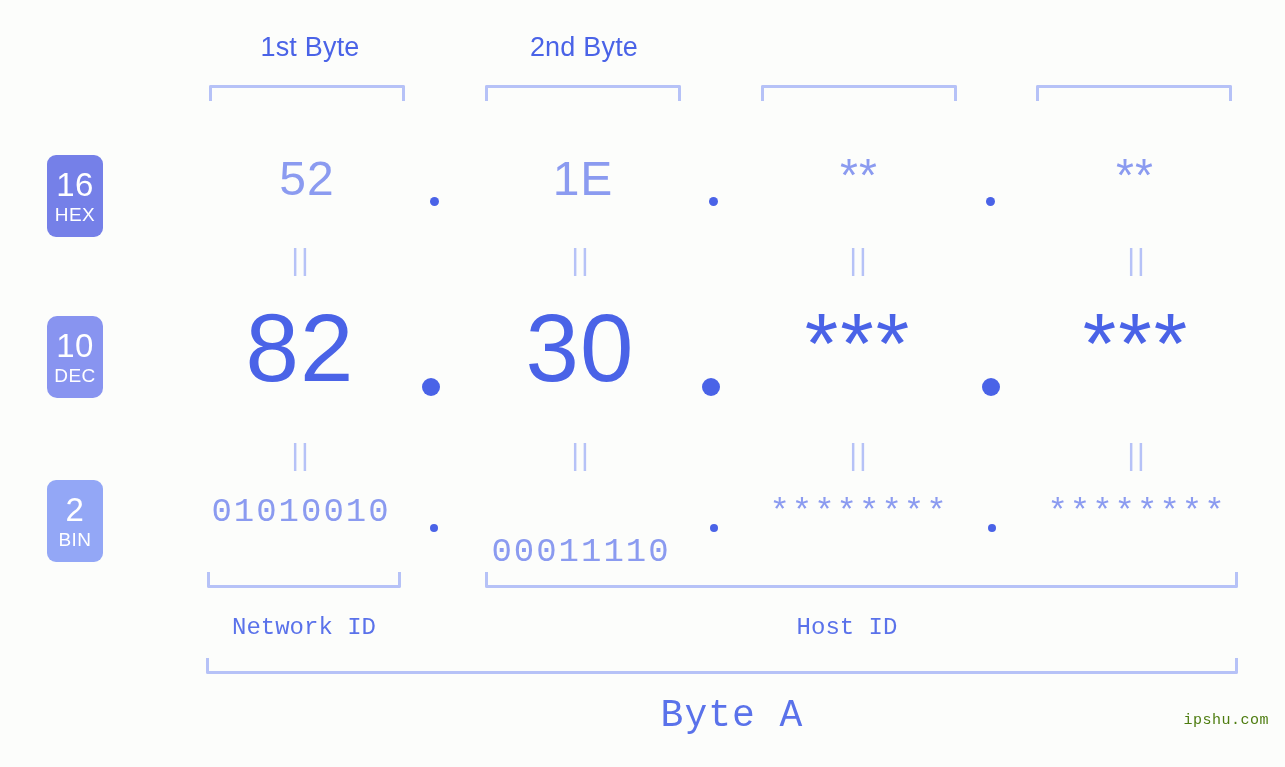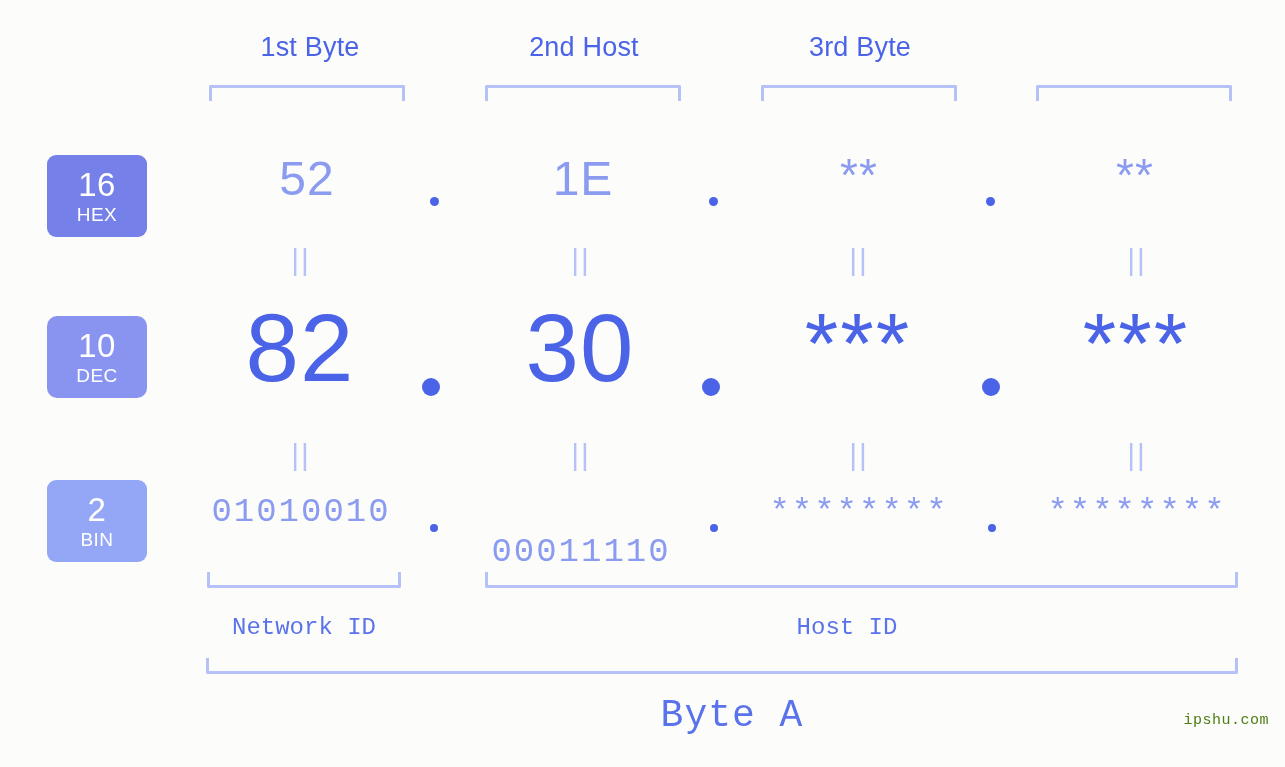--- a/index.html
+++ b/index.html
@@ -53,21 +53,21 @@
     border-top: none;
     border-bottom-left-radius: 2px;
     border-bottom-right-radius: 2px;
     box-sizing: border-box;
   }
 
   
   .base-badge {
     position: absolute;
     left: 47px;
-    width: 100px;
+    width: 56px;
     height: 82px;
     border-radius: 9px;
     color: #ffffff;
     display: flex;
     flex-direction: column;
     align-items: center;
     justify-content: center;
     line-height: 1;
     font-family: "Liberation Sans", sans-serif;
   }
@@ -180,22 +180,21 @@
     font-family: "Liberation Mono", monospace;
     letter-spacing: 0.5px;
   }
 </style>
 </head>
 <body>
 
 <div class="stage">
 
   <div class="byte-header" style="left:200px;">1st Byte</div>
-  <div class="byte-header" style="left:474px;">2nd Host</div>
-  <div class="byte-header" style="left:750px;">3rd Byte</div>
+  <div class="byte-header" style="left:474px;">2nd Byte</div>
 
   <div class="top-bracket" style="left:209px;  width:196px;"></div>
   <div class="top-bracket" style="left:485px;  width:196px;"></div>
   <div class="top-bracket" style="left:761px;  width:196px;"></div>
   <div class="top-bracket" style="left:1036px; width:196px;"></div>
 
   <div class="base-badge" id="badge-hex">
     <span class="num">16</span>
     <span class="lbl">HEX</span>
   </div>

